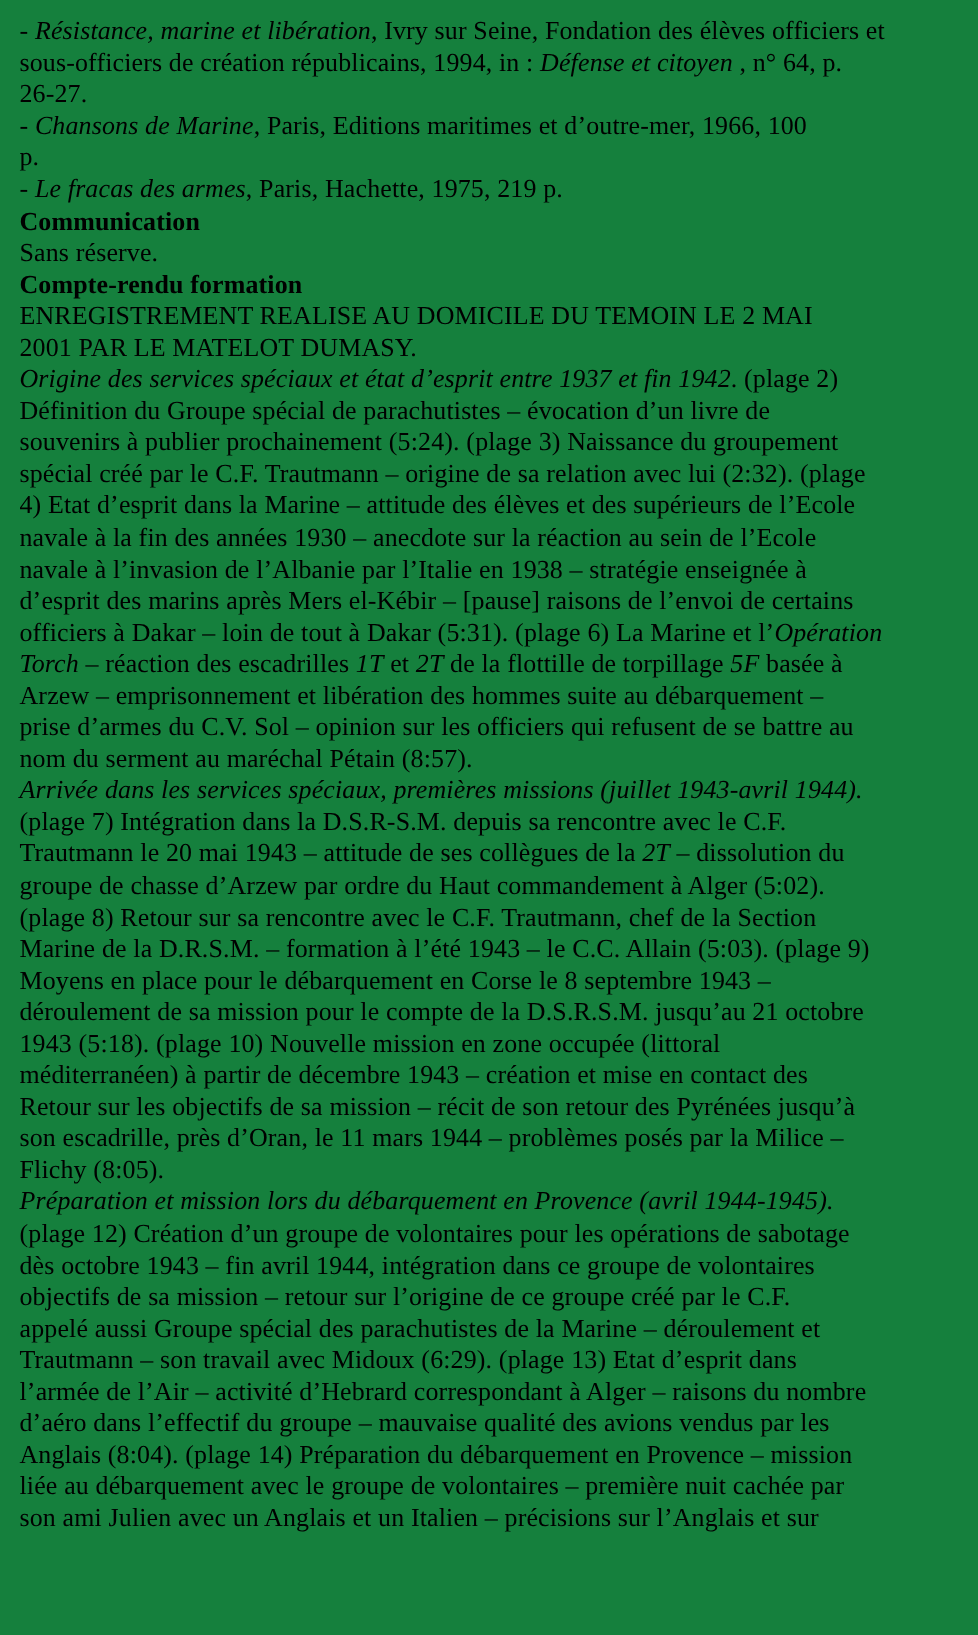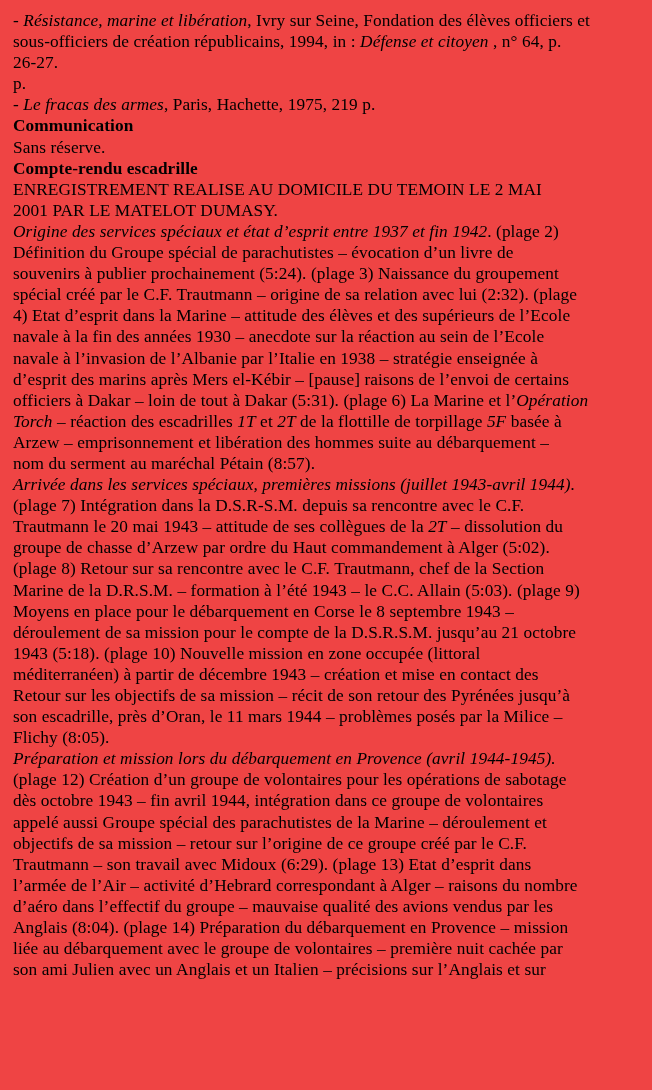--- a/index.html
+++ b/index.html
@@ -12,21 +12,21 @@
     height: 1090px;
     overflow: hidden;
     font-family: "Liberation Serif", "DejaVu Serif", serif;
     color: #000000;
   }
   .page {
     box-sizing: border-box;
     width: 652px;
     height: 1090px;
     padding: 10px 6px 0 13px;
-    background: #ef4444;
+    background: #15803d;
   }
   .doc-text {
     width: 100%;
   }
   .line {
     font-size: 17.3px;
     line-height: 21.1px;
     white-space: pre;
     letter-spacing: 0.1px;
   }
@@ -35,57 +35,59 @@
   .seg-b { font-style: normal; font-weight: bold; }
 </style>
 </head>
 <body>
 
 <div class="page">
   <div class="doc-text">
       <div class="line"><span class="seg-n">- </span><span class="seg-i">Résistance, marine et libération</span><span class="seg-n">, Ivry sur Seine, Fondation des élèves officiers et</span></div>
       <div class="line"><span class="seg-n">sous-officiers de création républicains, 1994, in : </span><span class="seg-i">Défense et citoyen</span><span class="seg-n"> , n° 64, p.</span></div>
       <div class="line"><span class="seg-n">26-27.</span></div>
+      <div class="line"><span class="seg-n">- </span><span class="seg-i">Chansons de Marine</span><span class="seg-n">, Paris, Editions maritimes et d’outre-mer, 1966, 100</span></div>
       <div class="line"><span class="seg-n">p.</span></div>
       <div class="line"><span class="seg-n">- </span><span class="seg-i">Le fracas des armes</span><span class="seg-n">, Paris, Hachette, 1975, 219 p.</span></div>
       <div class="line"><span class="seg-b">Communication</span></div>
       <div class="line"><span class="seg-n">Sans réserve.</span></div>
-      <div class="line"><span class="seg-b">Compte-rendu escadrille</span></div>
+      <div class="line"><span class="seg-b">Compte-rendu formation</span></div>
       <div class="line"><span class="seg-n">ENREGISTREMENT REALISE AU DOMICILE DU TEMOIN LE 2 MAI</span></div>
       <div class="line"><span class="seg-n">2001 PAR LE MATELOT DUMASY.</span></div>
       <div class="line"><span class="seg-i">Origine des services spéciaux et état d’esprit entre 1937 et fin 1942</span><span class="seg-n">. (plage 2)</span></div>
       <div class="line"><span class="seg-n">Définition du Groupe spécial de parachutistes – évocation d’un livre de</span></div>
       <div class="line"><span class="seg-n">souvenirs à publier prochainement (5:24). (plage 3) Naissance du groupement</span></div>
       <div class="line"><span class="seg-n">spécial créé par le C.F. Trautmann – origine de sa relation avec lui (2:32). (plage</span></div>
       <div class="line"><span class="seg-n">4) Etat d’esprit dans la Marine – attitude des élèves et des supérieurs de l’Ecole</span></div>
       <div class="line"><span class="seg-n">navale à la fin des années 1930 – anecdote sur la réaction au sein de l’Ecole</span></div>
       <div class="line"><span class="seg-n">navale à l’invasion de l’Albanie par l’Italie en 1938 – stratégie enseignée à</span></div>
       <div class="line"><span class="seg-n">d’esprit des marins après Mers el-Kébir – [pause] raisons de l’envoi de certains</span></div>
       <div class="line"><span class="seg-n">officiers à Dakar – loin de tout à Dakar (5:31). (plage 6) La Marine et l’</span><span class="seg-i">Opération</span></div>
       <div class="line"><span class="seg-i">Torch</span><span class="seg-n"> – réaction des escadrilles </span><span class="seg-i">1T</span><span class="seg-n"> et </span><span class="seg-i">2T</span><span class="seg-n"> de la flottille de torpillage </span><span class="seg-i">5F</span><span class="seg-n"> basée à</span></div>
       <div class="line"><span class="seg-n">Arzew – emprisonnement et libération des hommes suite au débarquement –</span></div>
+      <div class="line"><span class="seg-n">prise d’armes du C.V. Sol – opinion sur les officiers qui refusent de se battre au</span></div>
       <div class="line"><span class="seg-n">nom du serment au maréchal Pétain (8:57).</span></div>
       <div class="line"><span class="seg-i">Arrivée dans les services spéciaux, premières missions (juillet 1943-avril 1944).</span></div>
       <div class="line"><span class="seg-n">(plage 7) Intégration dans la D.S.R-S.M. depuis sa rencontre avec le C.F.</span></div>
       <div class="line"><span class="seg-n">Trautmann le 20 mai 1943 – attitude de ses collègues de la </span><span class="seg-i">2T</span><span class="seg-n"> – dissolution du</span></div>
       <div class="line"><span class="seg-n">groupe de chasse d’Arzew par ordre du Haut commandement à Alger (5:02).</span></div>
       <div class="line"><span class="seg-n">(plage 8) Retour sur sa rencontre avec le C.F. Trautmann, chef de la Section</span></div>
       <div class="line"><span class="seg-n">Marine de la D.R.S.M. – formation à l’été 1943 – le C.C. Allain (5:03). (plage 9)</span></div>
       <div class="line"><span class="seg-n">Moyens en place pour le débarquement en Corse le 8 septembre 1943 –</span></div>
       <div class="line"><span class="seg-n">déroulement de sa mission pour le compte de la D.S.R.S.M. jusqu’au 21 octobre</span></div>
       <div class="line"><span class="seg-n">1943 (5:18). (plage 10) Nouvelle mission en zone occupée (littoral</span></div>
       <div class="line"><span class="seg-n">méditerranéen) à partir de décembre 1943 – création et mise en contact des</span></div>
       <div class="line"><span class="seg-n">Retour sur les objectifs de sa mission – récit de son retour des Pyrénées jusqu’à</span></div>
       <div class="line"><span class="seg-n">son escadrille, près d’Oran, le 11 mars 1944 – problèmes posés par la Milice –</span></div>
       <div class="line"><span class="seg-n">Flichy (8:05).</span></div>
       <div class="line"><span class="seg-i">Préparation et mission lors du débarquement en Provence (avril 1944-1945).</span></div>
       <div class="line"><span class="seg-n">(plage 12) Création d’un groupe de volontaires pour les opérations de sabotage</span></div>
       <div class="line"><span class="seg-n">dès octobre 1943 – fin avril 1944, intégration dans ce groupe de volontaires</span></div>
+      <div class="line"><span class="seg-n">objectifs de sa mission – retour sur l’origine de ce groupe créé par le C.F.</span></div>
       <div class="line"><span class="seg-n">appelé aussi Groupe spécial des parachutistes de la Marine – déroulement et</span></div>
-      <div class="line"><span class="seg-n">objectifs de sa mission – retour sur l’origine de ce groupe créé par le C.F.</span></div>
       <div class="line"><span class="seg-n">Trautmann – son travail avec Midoux (6:29). (plage 13) Etat d’esprit dans</span></div>
       <div class="line"><span class="seg-n">l’armée de l’Air – activité d’Hebrard correspondant à Alger – raisons du nombre</span></div>
       <div class="line"><span class="seg-n">d’aéro dans l’effectif du groupe – mauvaise qualité des avions vendus par les</span></div>
       <div class="line"><span class="seg-n">Anglais (8:04). (plage 14) Préparation du débarquement en Provence – mission</span></div>
       <div class="line"><span class="seg-n">liée au débarquement avec le groupe de volontaires – première nuit cachée par</span></div>
       <div class="line"><span class="seg-n">son ami Julien avec un Anglais et un Italien – précisions sur l’Anglais et sur</span></div>
     </div>
 </div>
 
 </body></html>

